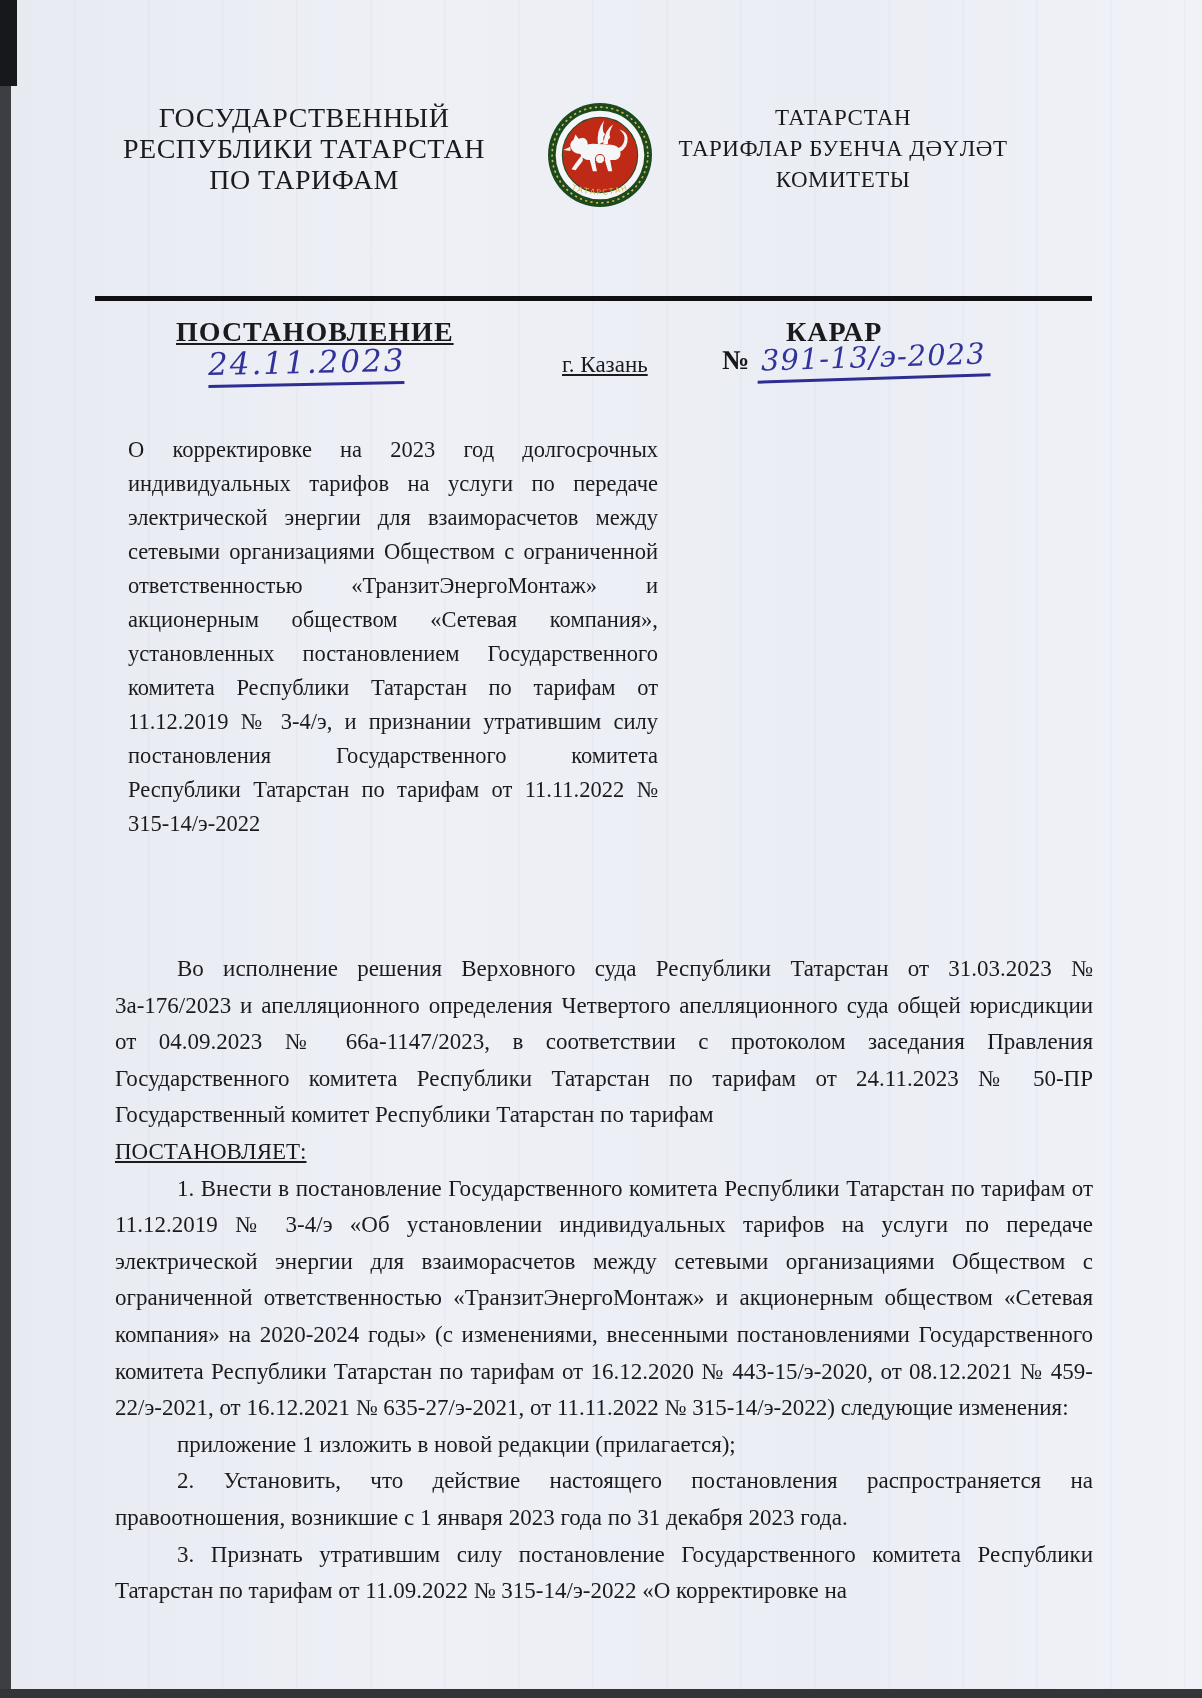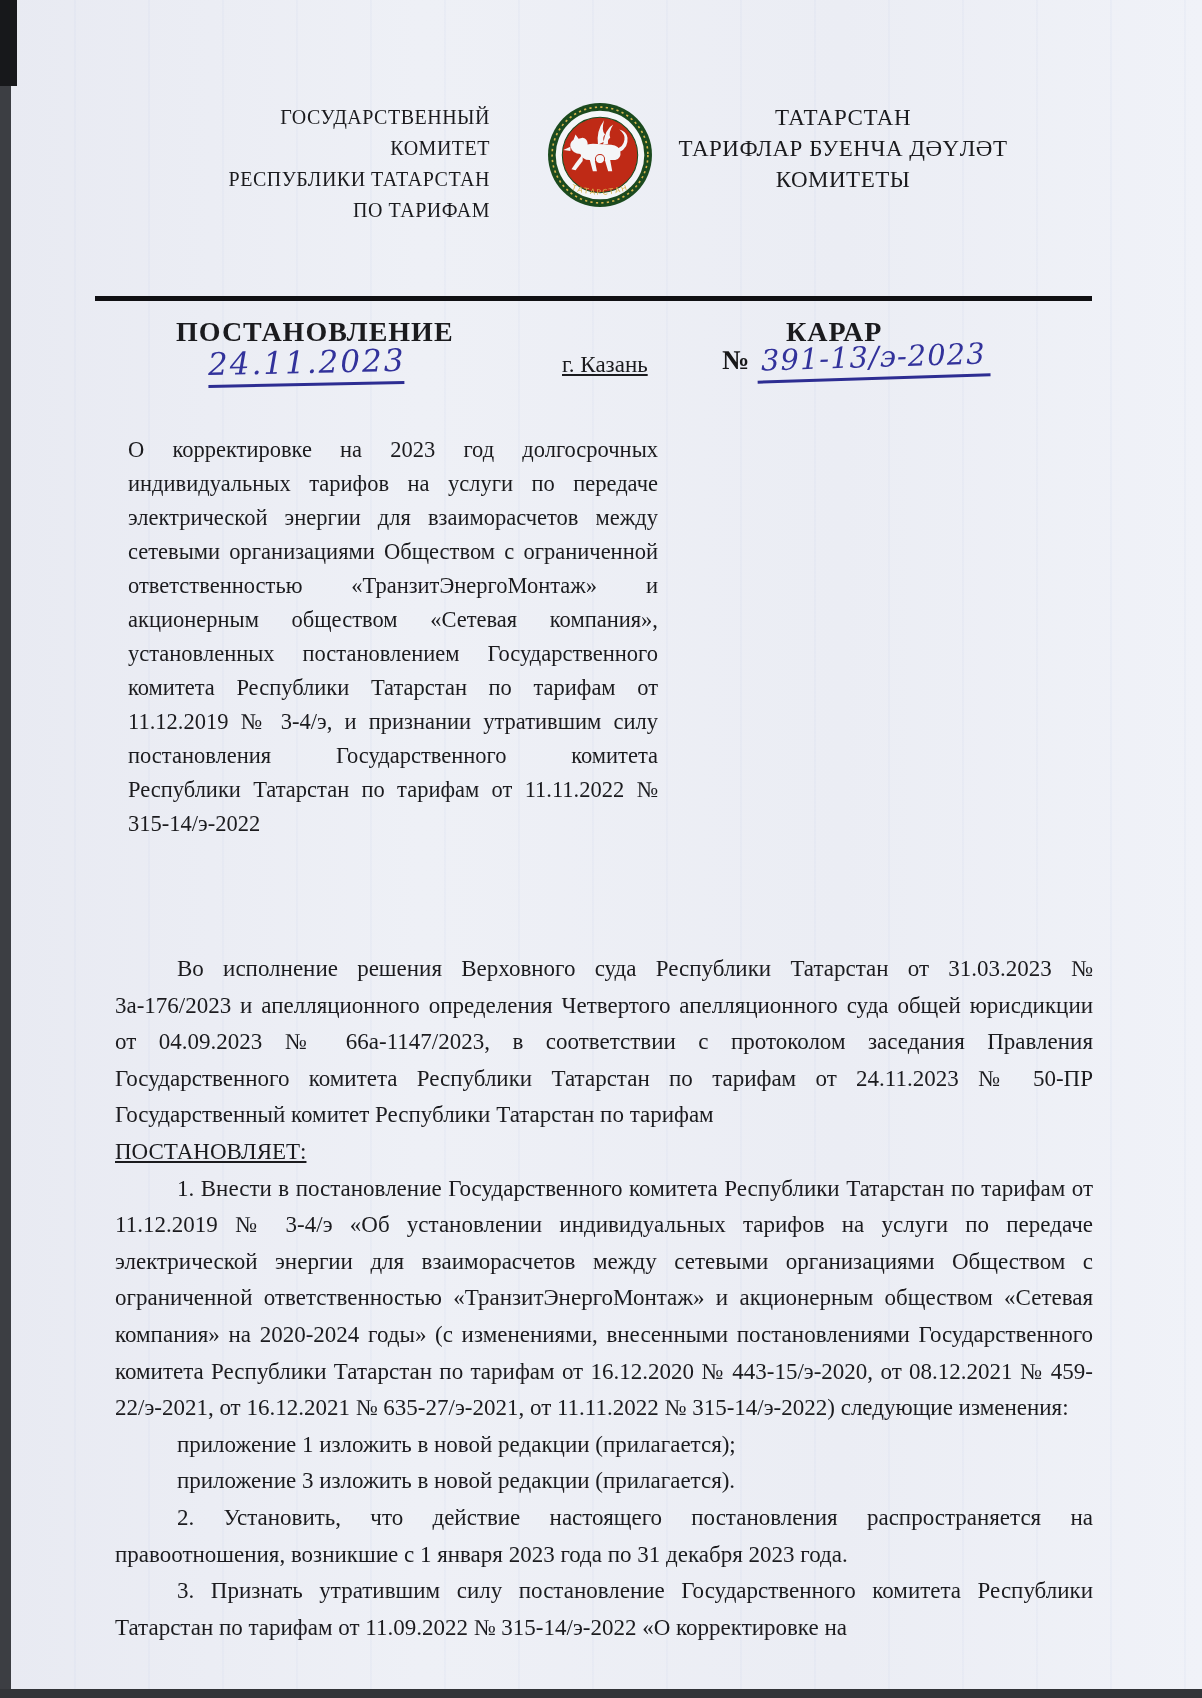--- a/index.html
+++ b/index.html
@@ -14,29 +14,29 @@
     background:
       repeating-linear-gradient(90deg, rgba(185,197,228,0.10) 0 2px, rgba(0,0,0,0) 2px 74px),
       linear-gradient(90deg,#e8eaf2 0%,#eef0f6 35%,#ebedf4 70%,#f0f2f8 100%);
   }
   
   .edge-left{position:absolute;left:0;top:0;width:11px;height:1698px;background:#3c3e43;}
   .edge-corner{position:absolute;left:0;top:0;width:17px;height:86px;background:#17181b;}
   .edge-bottom{position:absolute;left:0;bottom:0;width:1202px;height:9px;background:#323438;}
 
   
-  .org-left{position:absolute;left:118px;top:102px;width:372px;text-align:right;
-    font-size:20px;line-height:31px;letter-spacing:0.5px;}
+  .org-left{position:absolute;left:118px;top:102px;width:372px;text-align:center;
+    font-size:28px;line-height:31px;letter-spacing:0.5px;}
   .org-right{position:absolute;left:642px;top:102px;width:402px;text-align:center;
     font-size:23px;line-height:31px;letter-spacing:0.5px;}
   .emblem{position:absolute;left:546px;top:101px;width:108px;height:108px;}
 
   .divider{position:absolute;left:95px;top:296px;width:997px;height:5px;background:#101013;}
 
-  .doc-type-ru{position:absolute;left:176px;top:316px;font-size:28px;font-weight:bold;letter-spacing:1px;}
+  .doc-type-ru{position:absolute;left:176px;top:316px;font-size:28px;font-weight:bold;letter-spacing:1px;text-decoration:underline;}
   .doc-type-tt{position:absolute;left:786px;top:316px;font-size:28px;font-weight:bold;letter-spacing:1px;text-align:right;}
   .city{position:absolute;left:562px;top:352px;font-size:23px;text-decoration:underline;}
 
   .hand{color:#32329b;font-style:italic;font-family:"DejaVu Serif","Liberation Serif",serif;}
   .hand-date{position:absolute;left:208px;top:344px;width:196px;text-align:center;
     font-size:31px;letter-spacing:2px;border-bottom:3px solid #2d2d92;
     padding-bottom:3px;transform:rotate(-1.2deg);}
   .number-row{position:absolute;left:722px;top:340px;display:flex;align-items:flex-end;gap:8px;}
   .no-sign{font-size:27px;font-weight:bold;color:#181819;padding-bottom:4px;}
   .hand-number{font-size:29px;letter-spacing:1px;border-bottom:3px solid #2d2d92;
@@ -54,21 +54,20 @@
 <body>
 
 <div class="page">
 
   <div class="edge-left"></div>
   <div class="edge-corner"></div>
   <div class="edge-bottom"></div>
 
   <div class="org-left">
     <div>ГОСУДАРСТВЕННЫЙ</div>
-    <div>КОМИТЕТ</div>
     <div>РЕСПУБЛИКИ ТАТАРСТАН</div>
     <div>ПО ТАРИФАМ</div>
   </div>
 
   <svg class="emblem" viewBox="0 0 106 106">
     <circle cx="53" cy="53" r="51" fill="#1b4a1e"></circle>
     <circle cx="53" cy="53" r="47" fill="none" stroke="#d9b54d" stroke-width="1.6" stroke-dasharray="2.2 3.2"></circle>
     <circle cx="53" cy="53" r="43.5" fill="#f4f6f8"></circle>
     <circle cx="53" cy="53" r="37" fill="#bf2a16" stroke="#1b4a1e" stroke-width="1"></circle>
     <g fill="#f4f6f8">
@@ -104,18 +103,17 @@
     <span class="hand hand-number">391-13/э-2023</span>
   </div>
 
   <div class="subject">О корректировке на 2023 год долгосрочных индивидуальных тарифов на услуги по передаче электрической энергии для взаиморасчетов между сетевыми организациями Обществом с ограниченной ответственностью «ТранзитЭнергоМонтаж» и акционерным обществом «Сетевая компания», установленных постановлением Государственного комитета Республики Татарстан по тарифам от 11.12.2019 № 3-4/э, и признании утратившим силу постановления Государственного комитета Республики Татарстан по тарифам от 11.11.2022 № 315-14/э-2022</div>
 
   <div class="body-text">
     <p>Во исполнение решения Верховного суда Республики Татарстан от 31.03.2023 № 3а-176/2023 и апелляционного определения Четвертого апелляционного суда общей юрисдикции от 04.09.2023 № 66а-1147/2023, в соответствии с протоколом заседания Правления Государственного комитета Республики Татарстан по тарифам от 24.11.2023 № 50-ПР Государственный комитет Республики Татарстан по тарифам</p>
     <p class="flush">ПОСТАНОВЛЯЕТ:</p>
     <p>1. Внести в постановление Государственного комитета Республики Татарстан по тарифам от 11.12.2019 № 3-4/э «Об установлении индивидуальных тарифов на услуги по передаче электрической энергии для взаиморасчетов между сетевыми организациями Обществом с ограниченной ответственностью «ТранзитЭнергоМонтаж» и акционерным обществом «Сетевая компания» на 2020-2024 годы» (с изменениями, внесенными постановлениями Государственного комитета Республики Татарстан по тарифам от 16.12.2020 № 443-15/э-2020, от 08.12.2021 № 459-22/э-2021, от 16.12.2021 № 635-27/э-2021,  от 11.11.2022 № 315-14/э-2022) следующие изменения:</p>
     <p>приложение 1 изложить в новой редакции (прилагается);</p>
-    <p>приложение 3 изложить в новой редакции (прилагается).</p>
     <p>2. Установить, что действие настоящего постановления распространяется на правоотношения, возникшие с 1 января 2023 года по 31 декабря 2023 года.</p>
     <p>3. Признать утратившим силу постановление Государственного комитета Республики Татарстан по тарифам от 11.09.2022 № 315-14/э-2022 «О корректировке на</p>
   </div>
 
 </div>
 
 </body></html>

